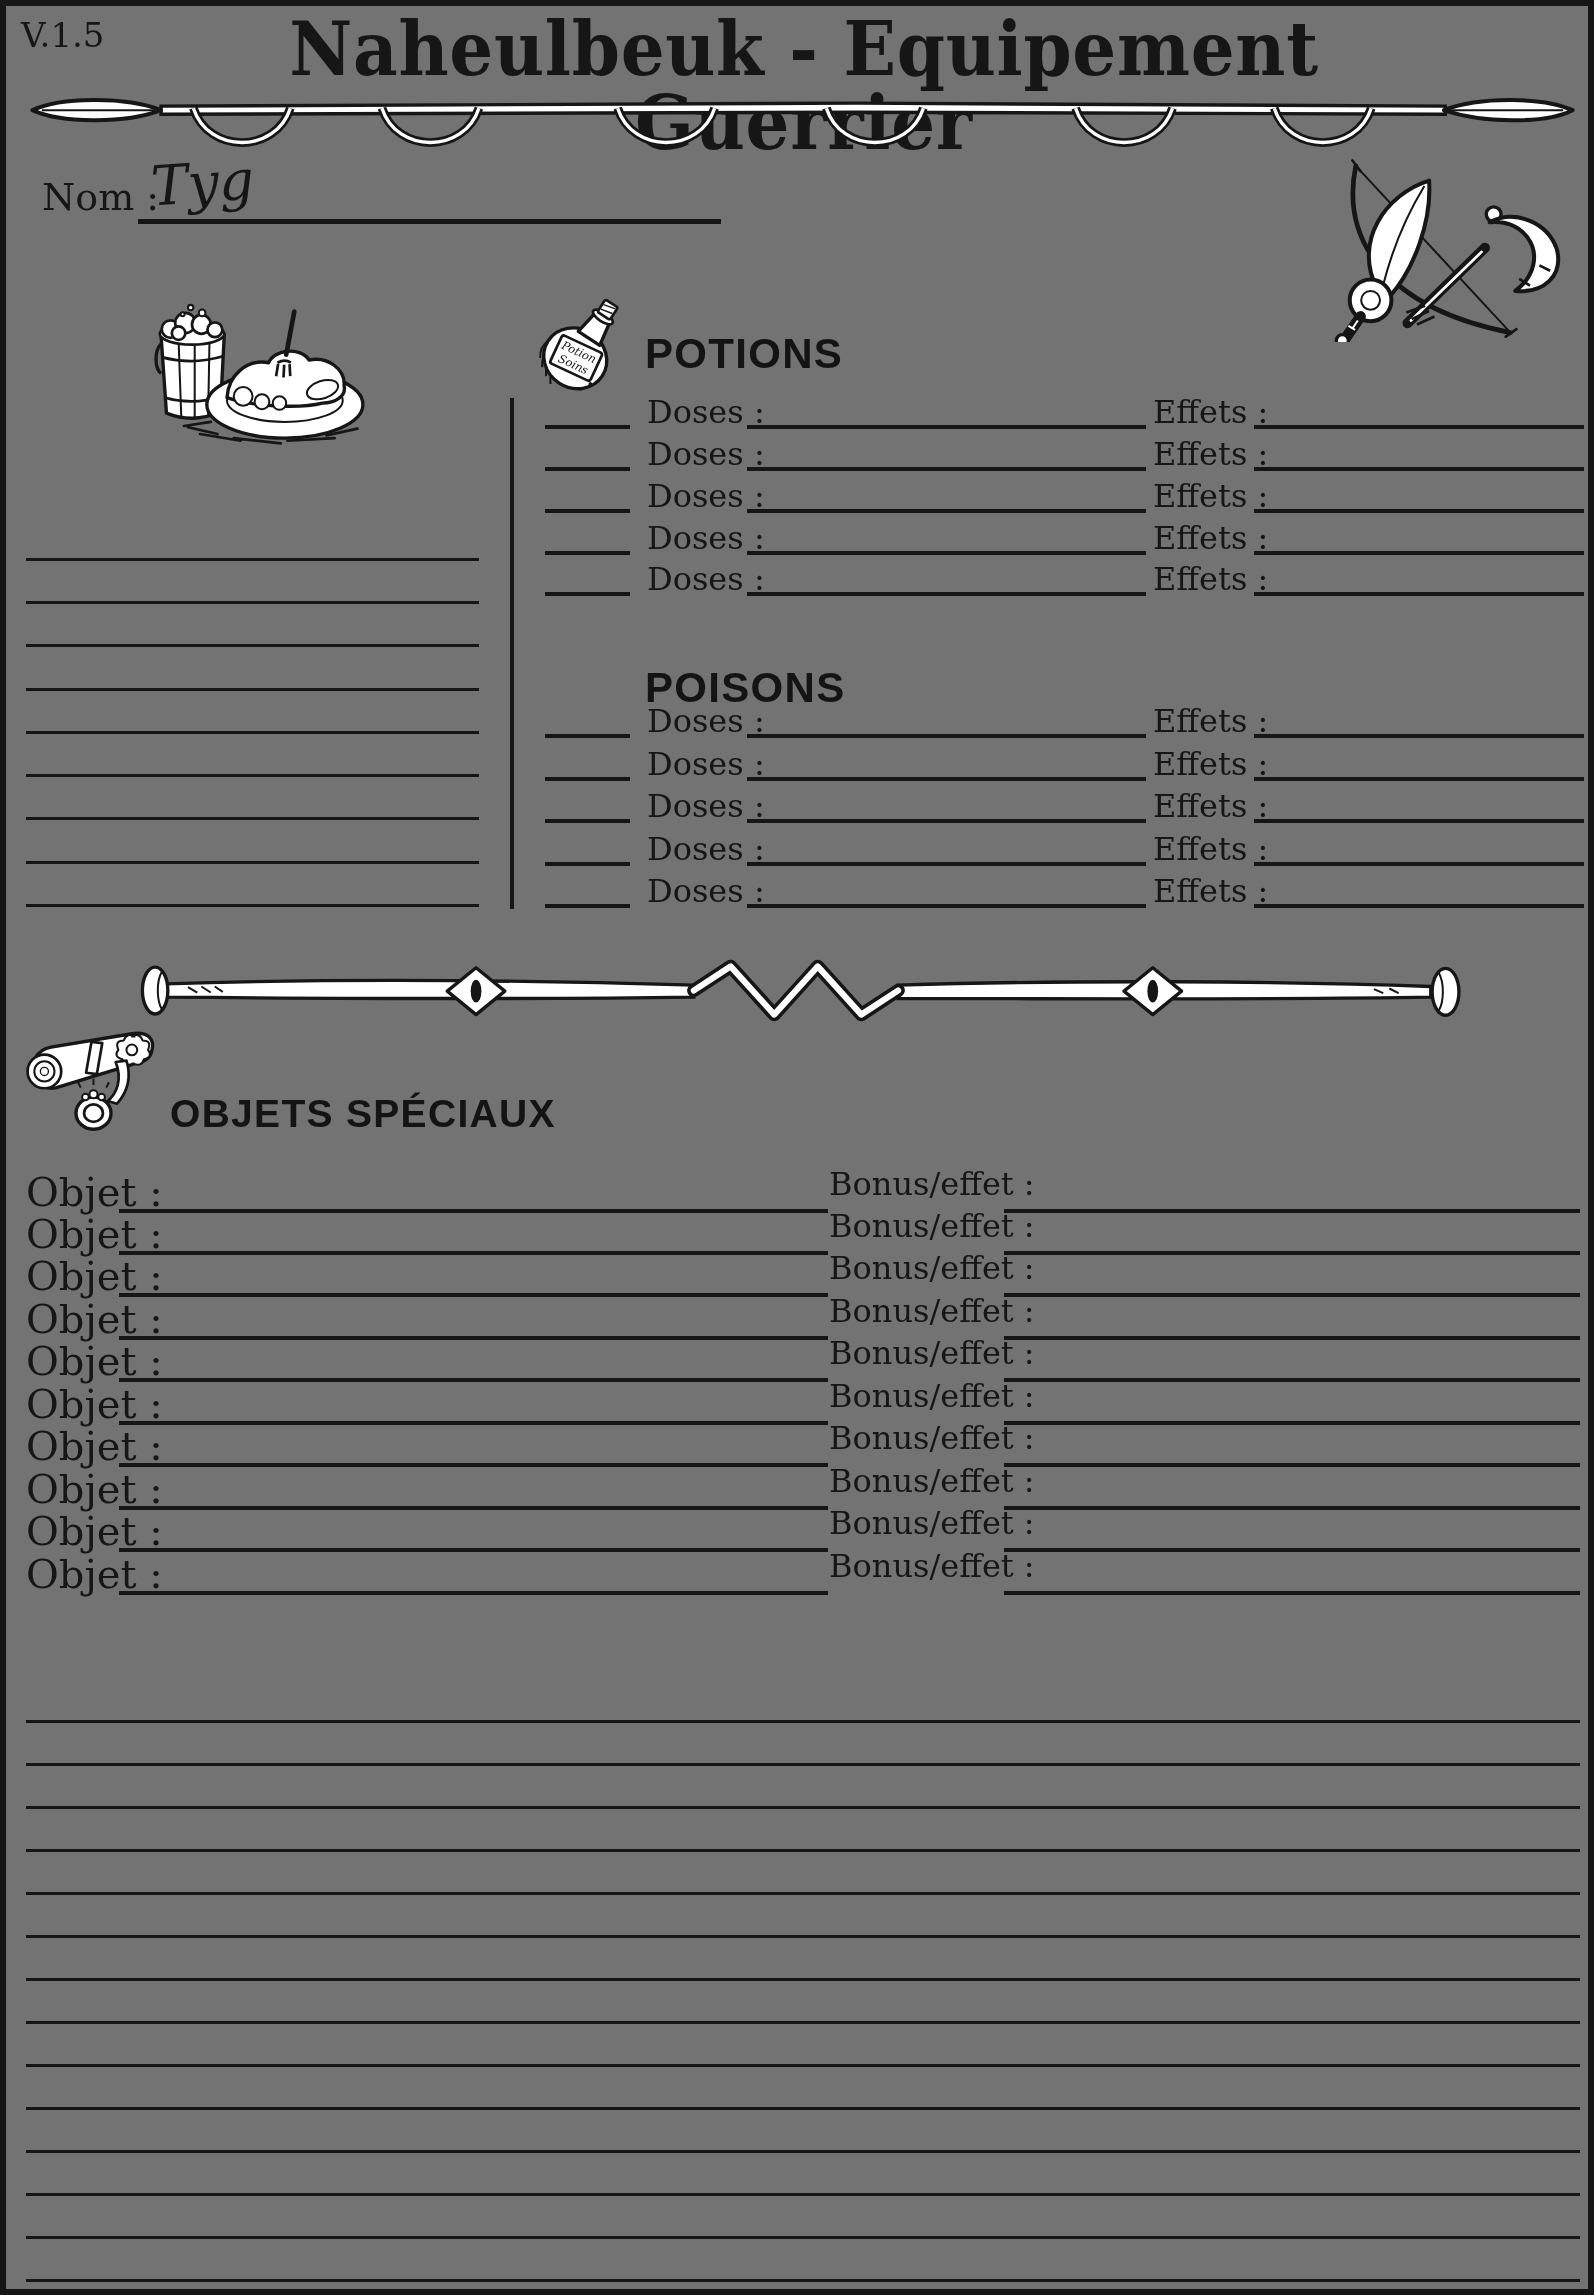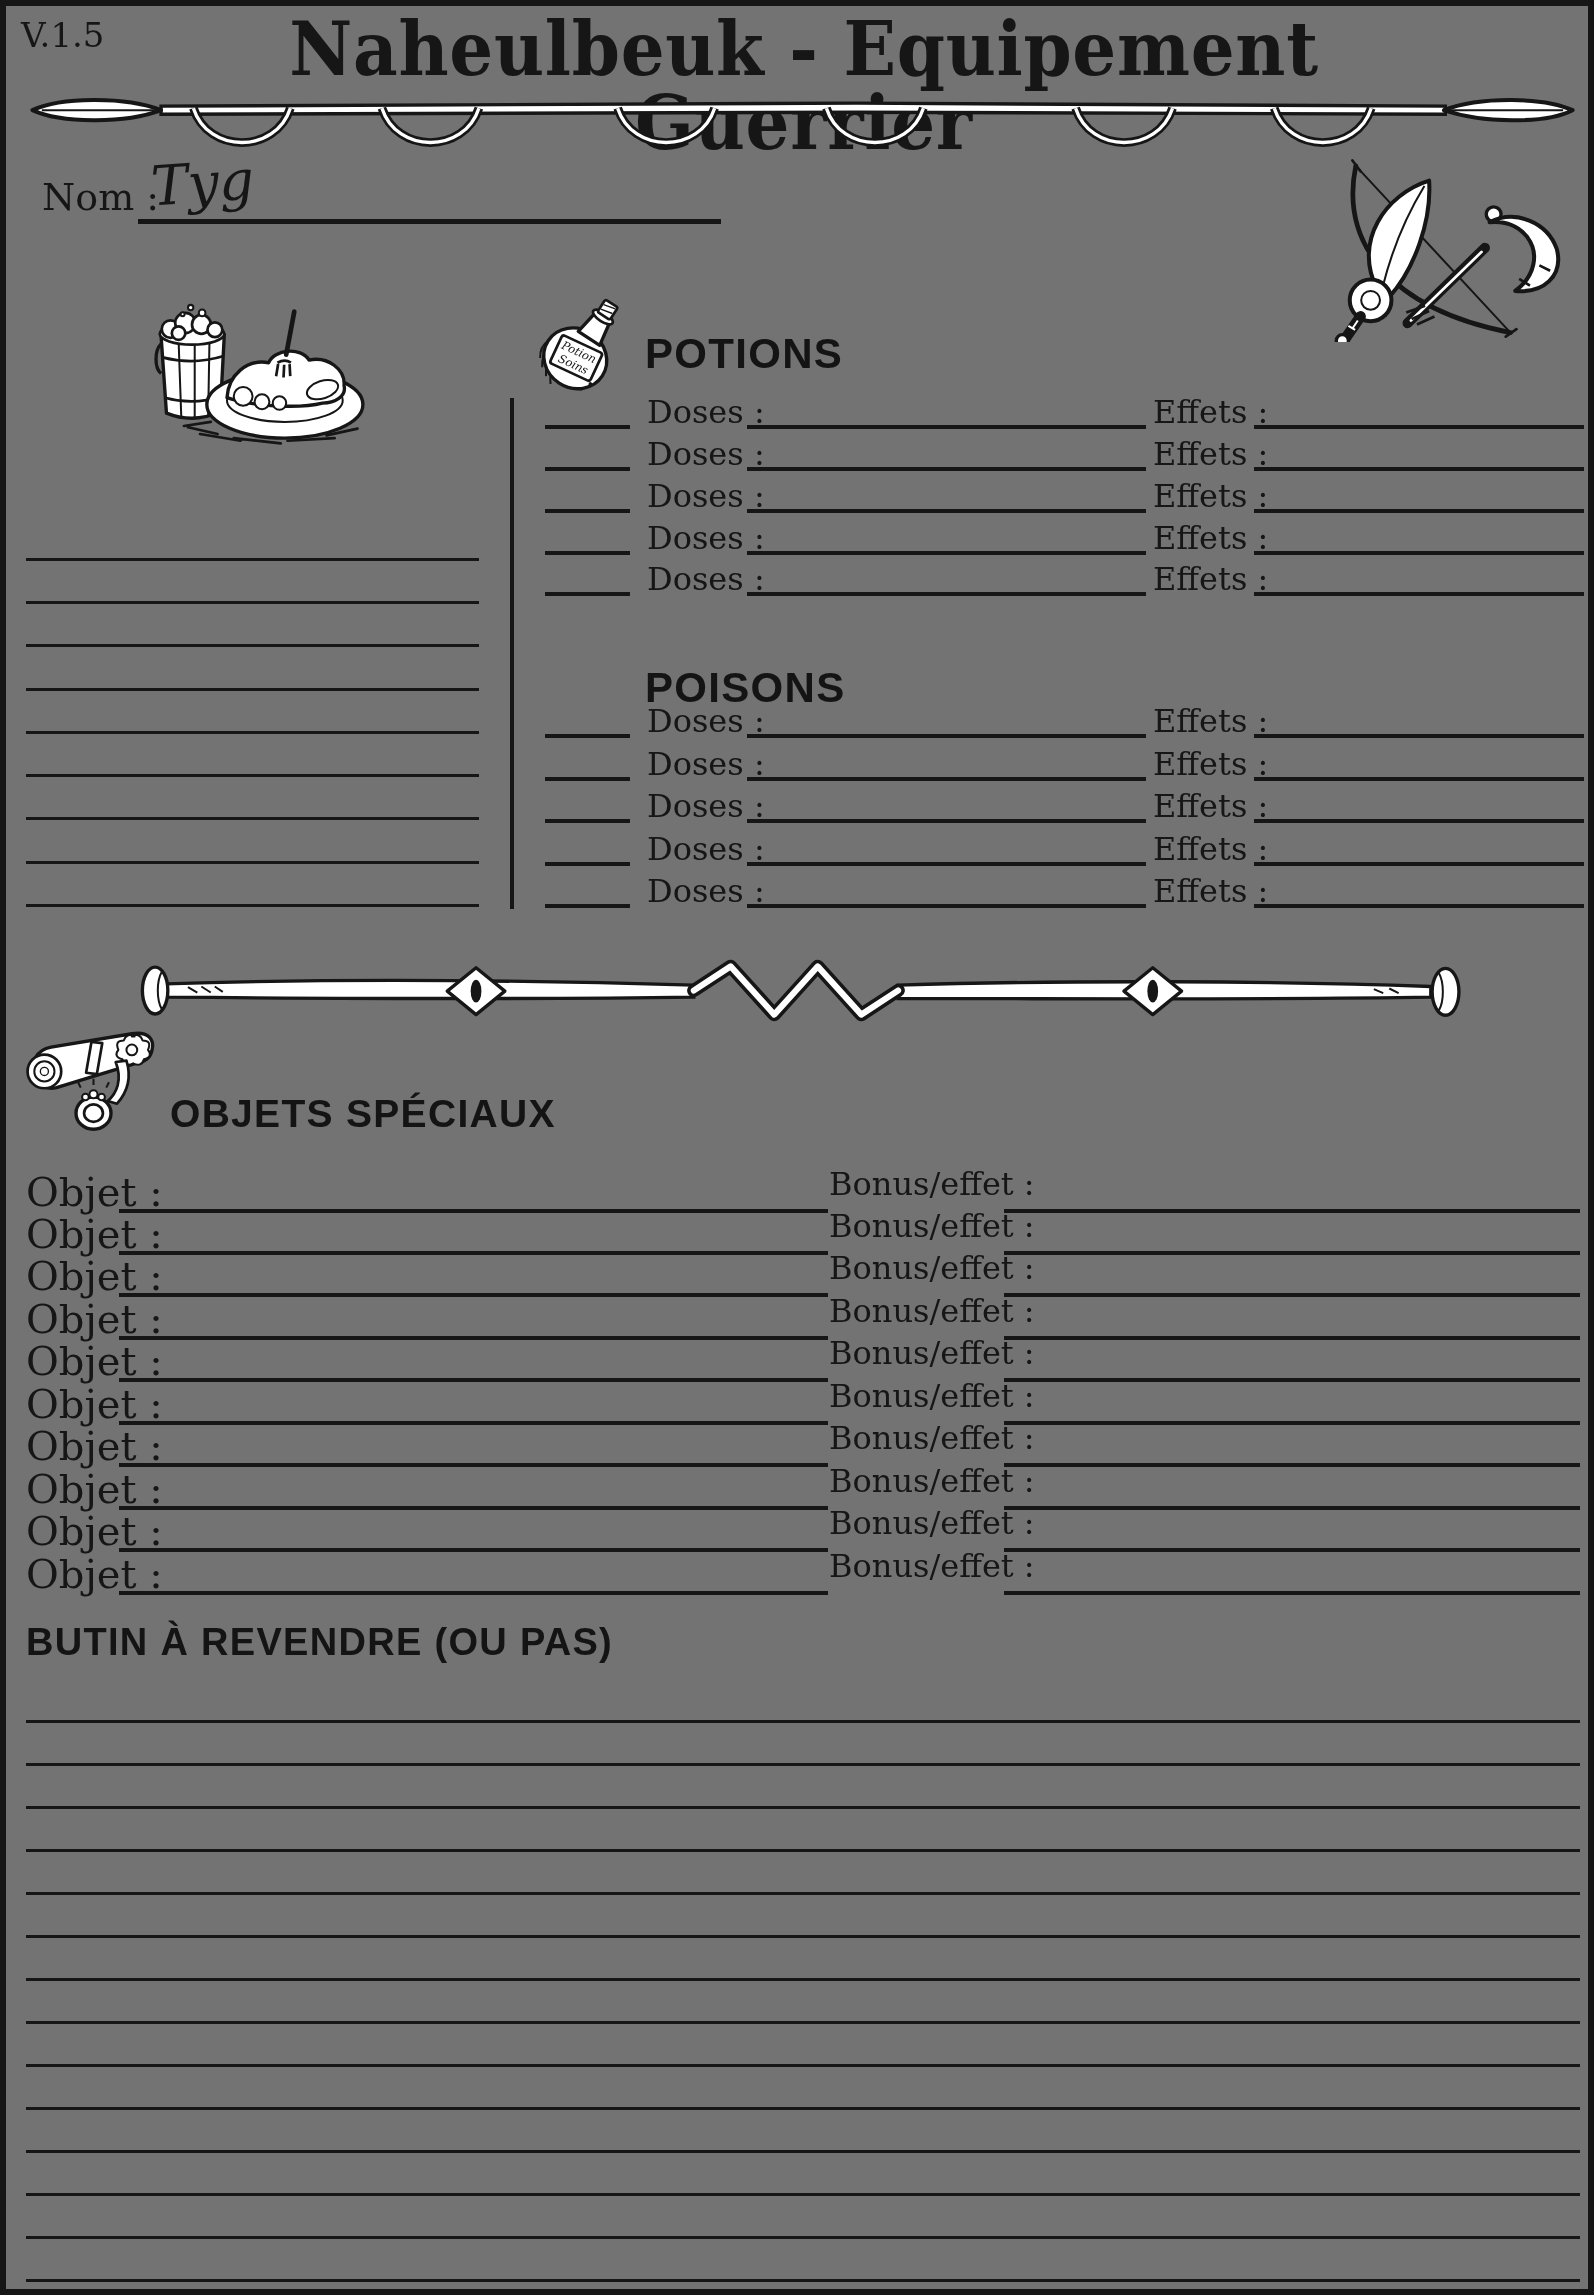--- a/index.html
+++ b/index.html
@@ -325,21 +325,20 @@
     <div class="blab">Bonus/effet :</div>
     <div class="bline"></div>
   </div>
   <div class="orow" style="top:1549px;">
     <div class="olab">Objet :</div>
     <div class="oline"></div>
     <div class="blab">Bonus/effet :</div>
     <div class="bline"></div>
   </div>
 
-  <div class="heading" style="left:20px;top:1617px;font-size:38px;">BUTIN À REVENDRE (OU PAS)</div>
 
   <div class="rule" style="left:20px;top:1714px;width:1554px;"></div>
   <div class="rule" style="left:20px;top:1757px;width:1554px;"></div>
   <div class="rule" style="left:20px;top:1800px;width:1554px;"></div>
   <div class="rule" style="left:20px;top:1843px;width:1554px;"></div>
   <div class="rule" style="left:20px;top:1886px;width:1554px;"></div>
   <div class="rule" style="left:20px;top:1929px;width:1554px;"></div>
   <div class="rule" style="left:20px;top:1972px;width:1554px;"></div>
   <div class="rule" style="left:20px;top:2015px;width:1554px;"></div>
   <div class="rule" style="left:20px;top:2058px;width:1554px;"></div>

